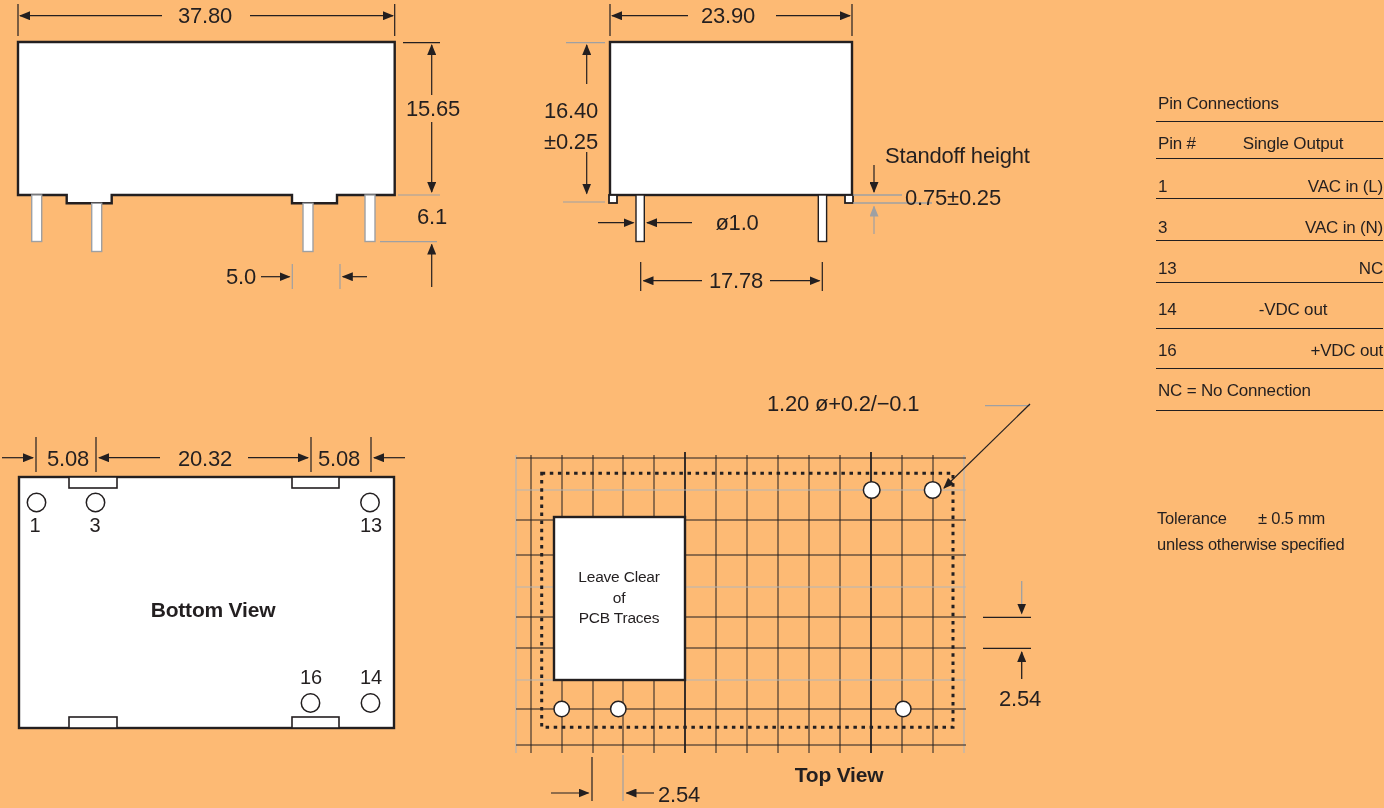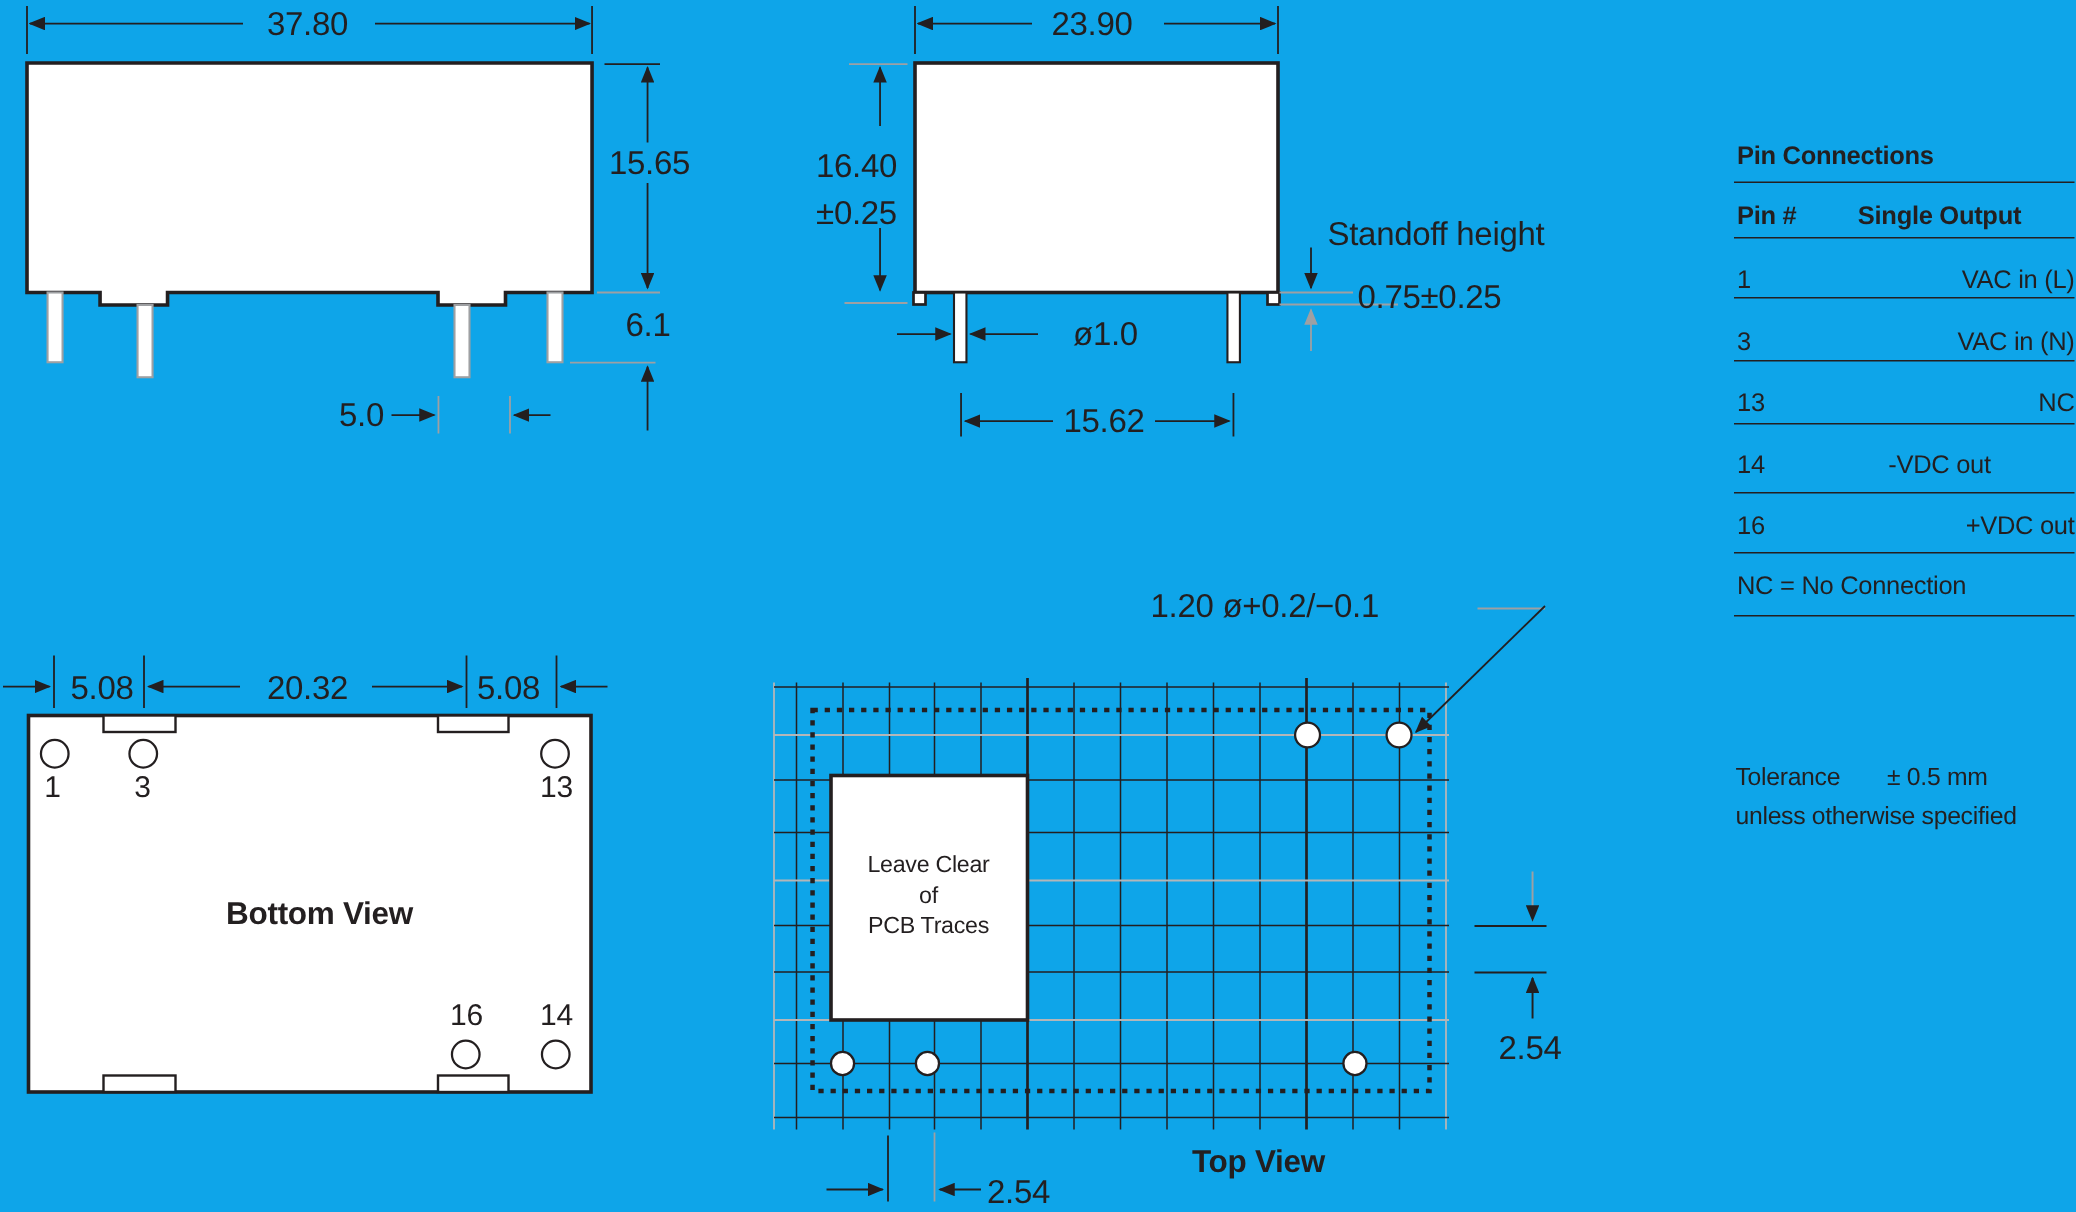--- a/index.html
+++ b/index.html
@@ -1,24 +1,24 @@
 <!DOCTYPE html>
 <html><head>
 <meta charset="utf-8">
 <style>
   html,body{margin:0;padding:0;background:#fff}
-  .stage{position:relative;width:1384px;height:808px;background:#0ea5e9;overflow:hidden;
+  .stage{position:relative;width:1384px;height:808px;background:#fdba74;overflow:hidden;
          font-family:"Liberation Sans",sans-serif;color:#231f20}
   .stage svg{position:absolute;left:0;top:0}
   .lbl{position:absolute;line-height:1;letter-spacing:-0.2px;white-space:nowrap;color:#231f20}
   .d22{font-size:22px}
   .d20{font-size:20px}
   .t17{font-size:17px}
   .t16{font-size:16.5px}
-  .b{font-weight:bold}
+  .b{font-weight:normal}
   .ctr{transform:translateX(-50%)}
   .twoline{text-align:center;line-height:31px}
   .clearnote{font-size:15.5px;line-height:20.5px;text-align:center}
   .title21{font-size:21px;font-weight:bold}
   .rule{position:absolute;left:0;width:227px;border-top:1.6px solid #231f20}
   .gv{stroke:#231f20;stroke-width:1}
   .gvt{stroke:#231f20;stroke-width:1.8}
   .gvg{stroke:#b4b6b8;stroke-width:1.2}
   .gh{stroke:#231f20;stroke-width:1}
   .ghg{stroke:#b4b6b8;stroke-width:1.2}
@@ -186,21 +186,21 @@
   <div class="lbl d22 ctr" style="left:241px;top:266px">5.0</div>
 
   <div class="lbl d22 ctr" style="left:728px;top:5px">23.90</div>
   <div class="lbl d22 ctr twoline" style="left:571px;top:95px">
     <div>16.40</div>
     <div>±0.25</div>
   </div>
   <div class="lbl d22" style="left:885px;top:145px">Standoff height</div>
   <div class="lbl d22" style="left:905px;top:187px">0.75±0.25</div>
   <div class="lbl d22 ctr" style="left:737px;top:212px">ø1.0</div>
-  <div class="lbl d22 ctr" style="left:736px;top:270px">15.62</div>
+  <div class="lbl d22 ctr" style="left:736px;top:270px">17.78</div>
 
   <div class="lbl d22 ctr" style="left:68px;top:448px">5.08</div>
   <div class="lbl d22 ctr" style="left:205px;top:448px">20.32</div>
   <div class="lbl d22 ctr" style="left:339px;top:448px">5.08</div>
   <div class="lbl d20 ctr" style="left:35px;top:515px">1</div>
   <div class="lbl d20 ctr" style="left:95px;top:515px">3</div>
   <div class="lbl d20 ctr" style="left:371px;top:515px">13</div>
   <div class="lbl d20 ctr" style="left:311px;top:667px">16</div>
   <div class="lbl d20 ctr" style="left:371px;top:667px">14</div>
   <div class="lbl title21 ctr" style="left:213px;top:599px">Bottom View</div>

